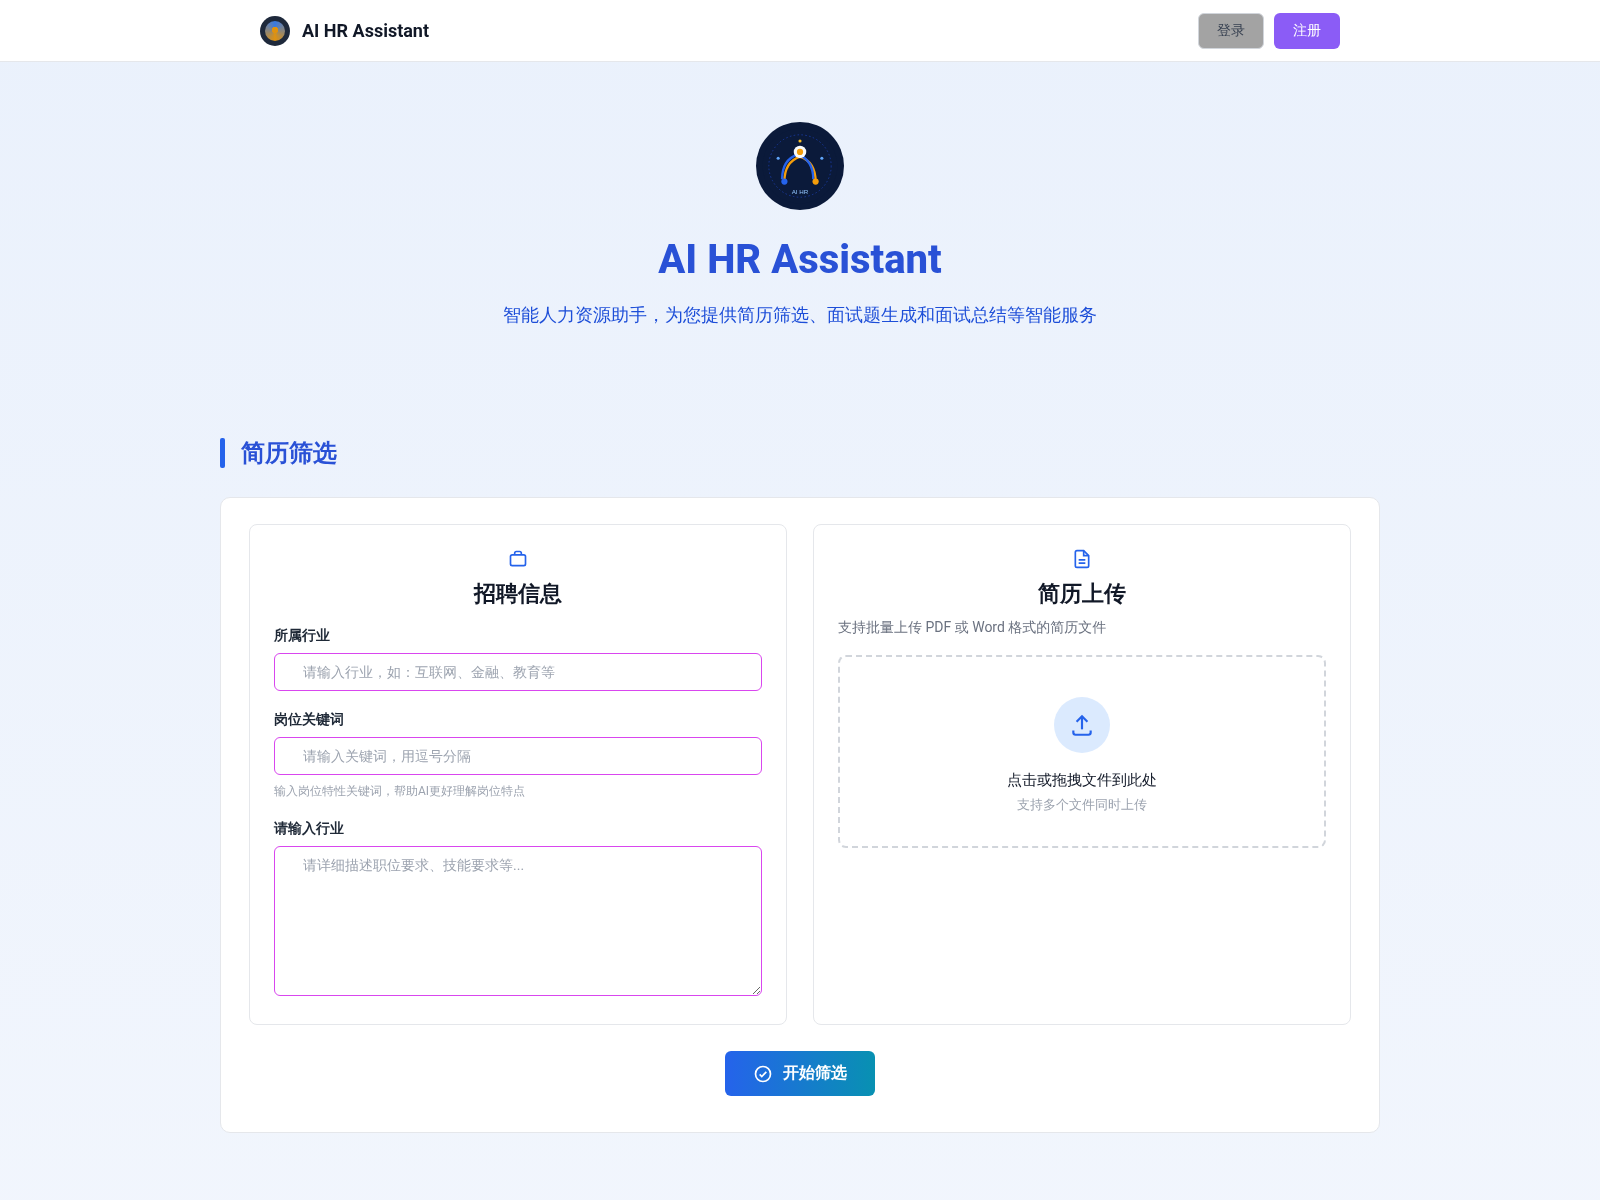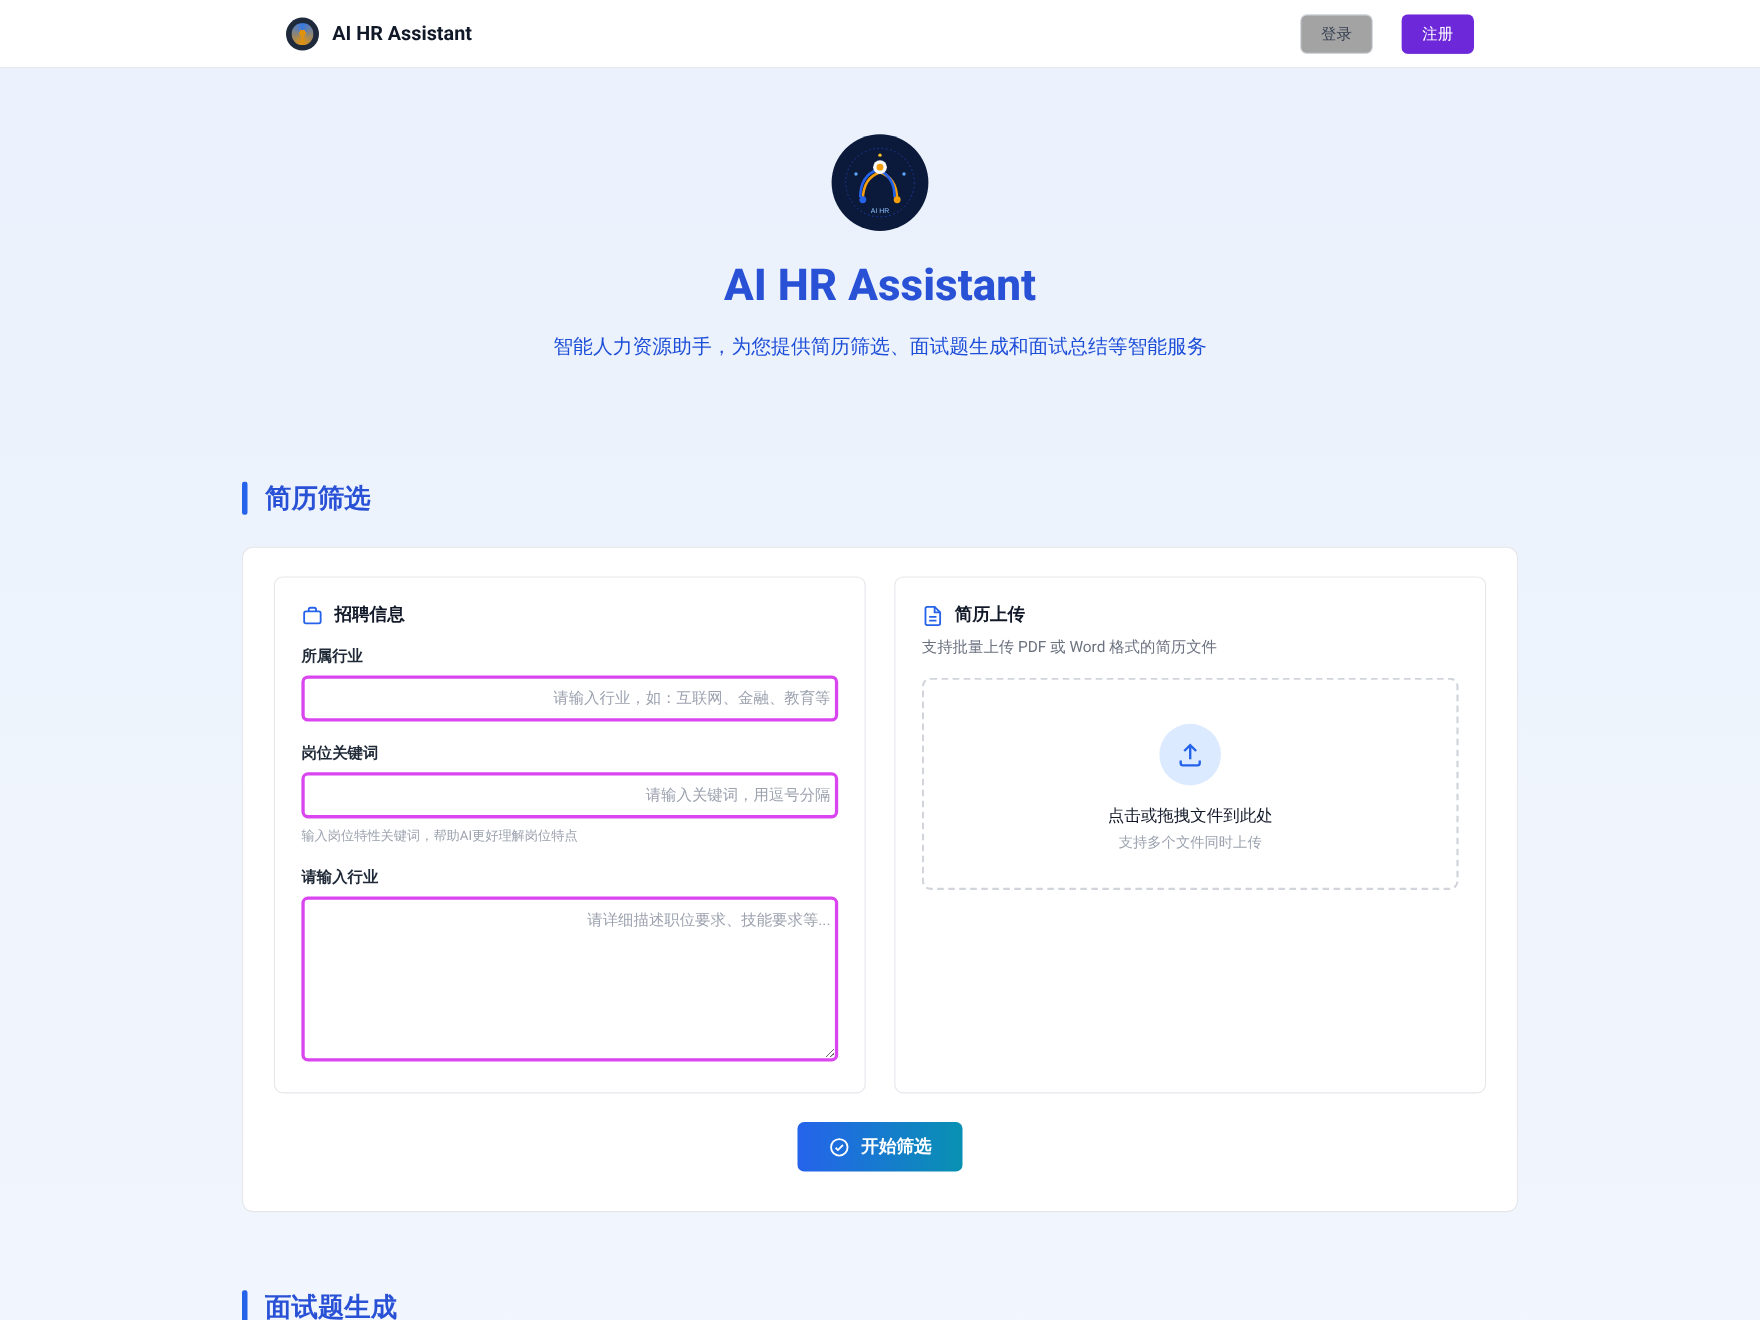--- a/index.html
+++ b/index.html
@@ -44,21 +44,21 @@
   }
   .header-right { display: flex; gap: 10px; }
   .btn {
     font-size: 14px; padding: 8px 18px; border-radius: 6px; cursor: pointer;
     border: 1px solid transparent;
   }
   .btn-login {
     background: #a3a3a3; border: 1px solid #d1d5db; color: #374151;
   }
   .btn-register {
-    background: #6d28d9; color: #fff; margin-left: 16px;
+    background: #8b5cf6; color: #fff;
   }
   .main { padding: 40px 220px 80px; }
   .hero { text-align: center; padding: 20px 0 40px; }
   .logo-large {
     width: 88px; height: 88px; border-radius: 50%;
     background: #0b1a3a;
     margin: 0 auto 26px;
     position: relative;
     display: flex; align-items: center; justify-content: center;
     overflow: hidden;
@@ -87,37 +87,37 @@
   }
   .two-col {
     display: grid; grid-template-columns: 1fr 1fr; gap: 26px;
     margin-bottom: 26px;
   }
   .panel {
     border: 1px solid #e5e7eb; border-radius: 8px; padding: 24px;
   }
   .panel-head {
     display: flex; align-items: center; gap: 10px;
-    font-size: 16px; font-weight: 700; color: #111827;
+    font-size: 22px; font-weight: 700; color: #111827;
     margin-bottom: 18px;
+    flex-direction: column;
   }
   .panel-head .icon { color: #2563eb; display: inline-flex; }
   .panel-sub { font-size: 14px; color: #6b7280; margin-top: -8px; margin-bottom: 18px; }
   .form-label {
     font-size: 14px; font-weight: 600; color: #1f2937; margin-bottom: 8px; display: block;
   }
   .form-help {
     font-size: 12px; color: #9ca3af; margin-top: 8px;
   }
   .form-group { margin-bottom: 20px; }
   input[type=text], textarea {
-    width: 100%; border: 3px solid #d946ef; border-radius: 6px;
-    padding: 10px 4px; font-size: 14px; color: #111827;
+    width: 100%; border: 1px solid #d946ef; border-radius: 6px;
+    padding: 10px 28px; font-size: 14px; color: #111827;
     font-family: inherit;
-    text-align: right;
   }
   input::placeholder, textarea::placeholder { color: #9ca3af; }
   textarea { resize: vertical; min-height: 150px; }
   .upload-box {
     border: 2px dashed #d1d5db; border-radius: 8px;
     padding: 40px 20px 32px; text-align: center;
     cursor: pointer;
   }
   .upload-icon {
     width: 56px; height: 56px; border-radius: 50%;

